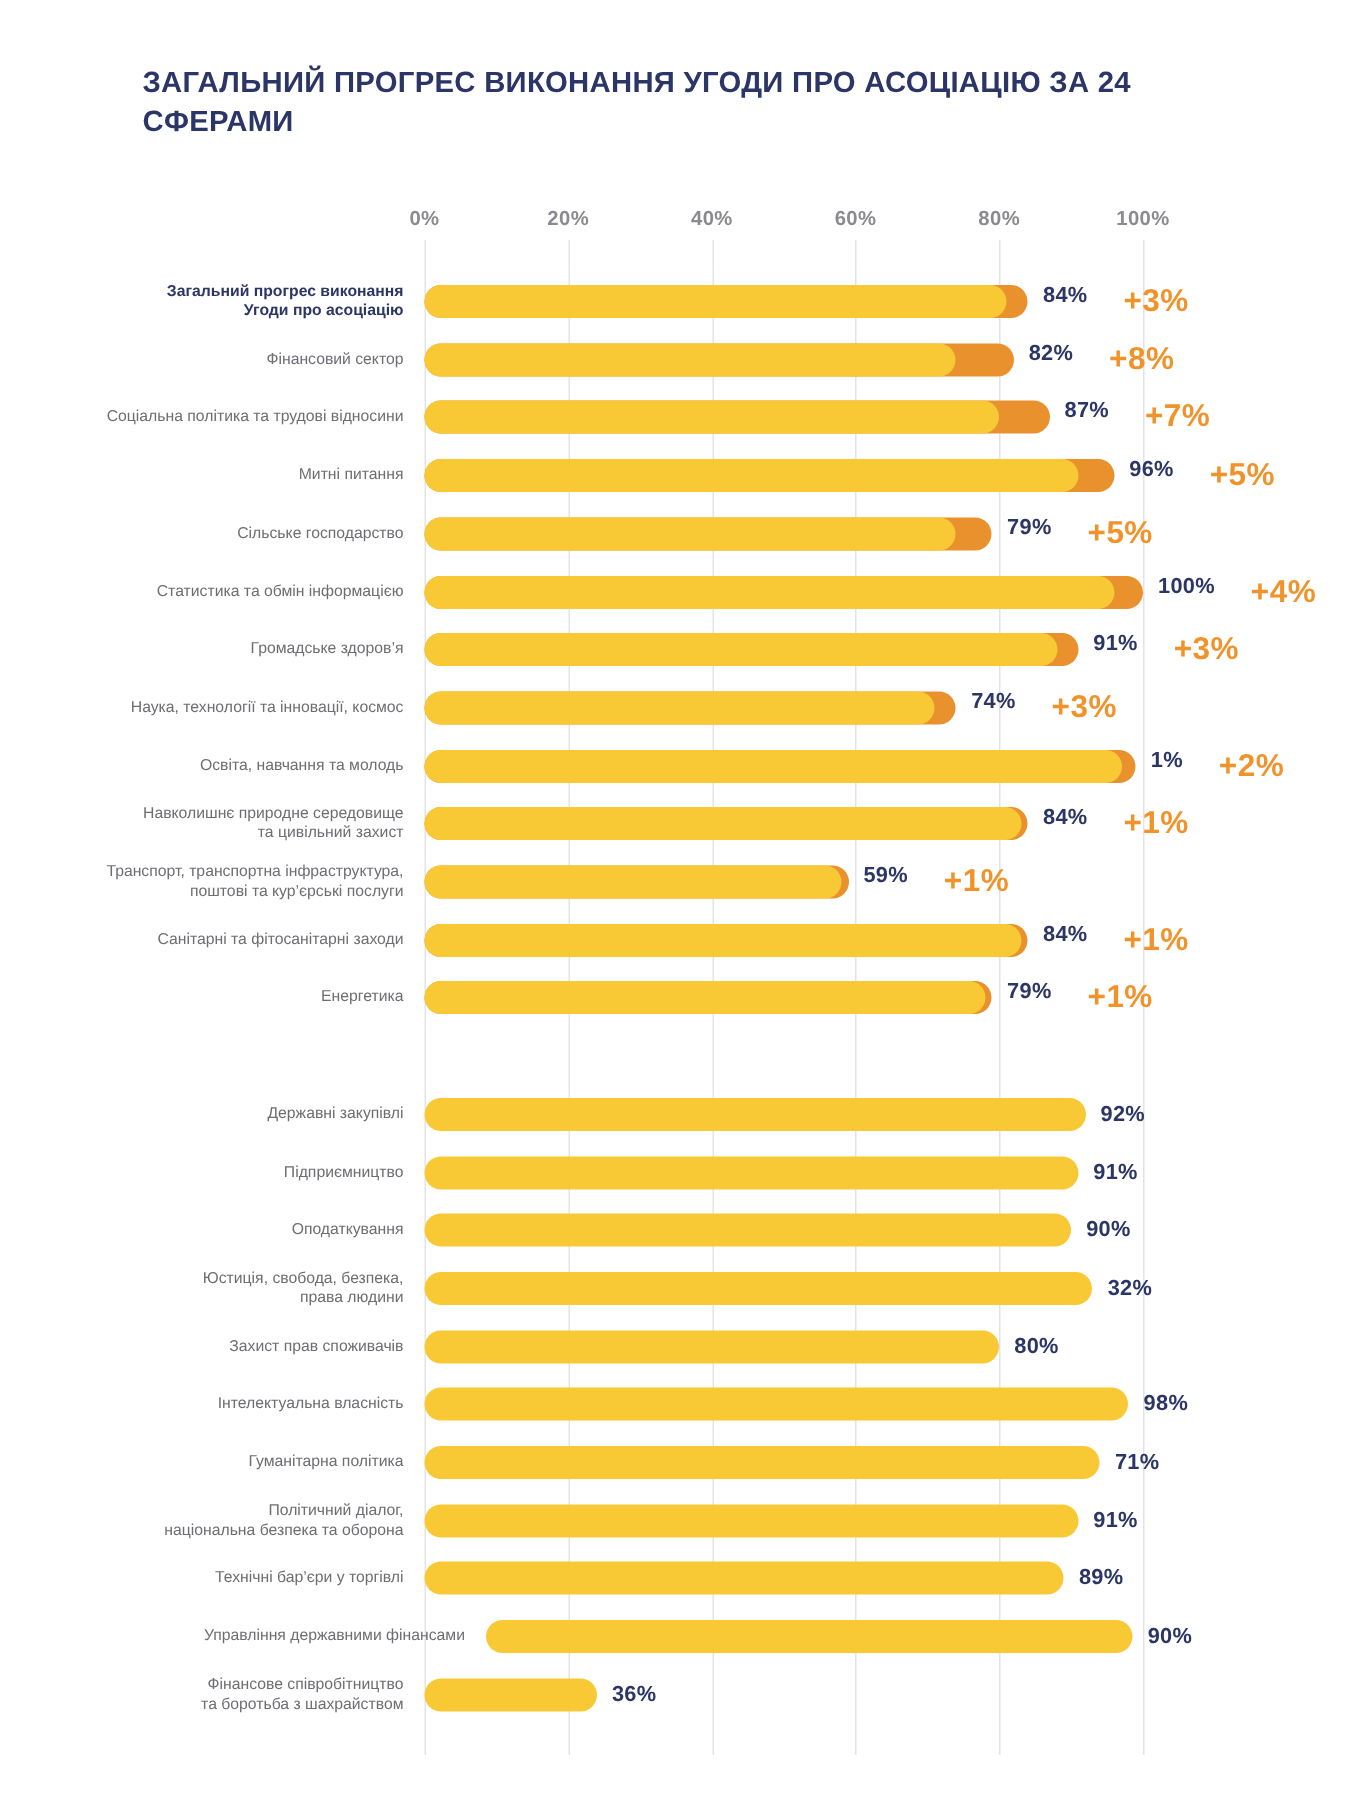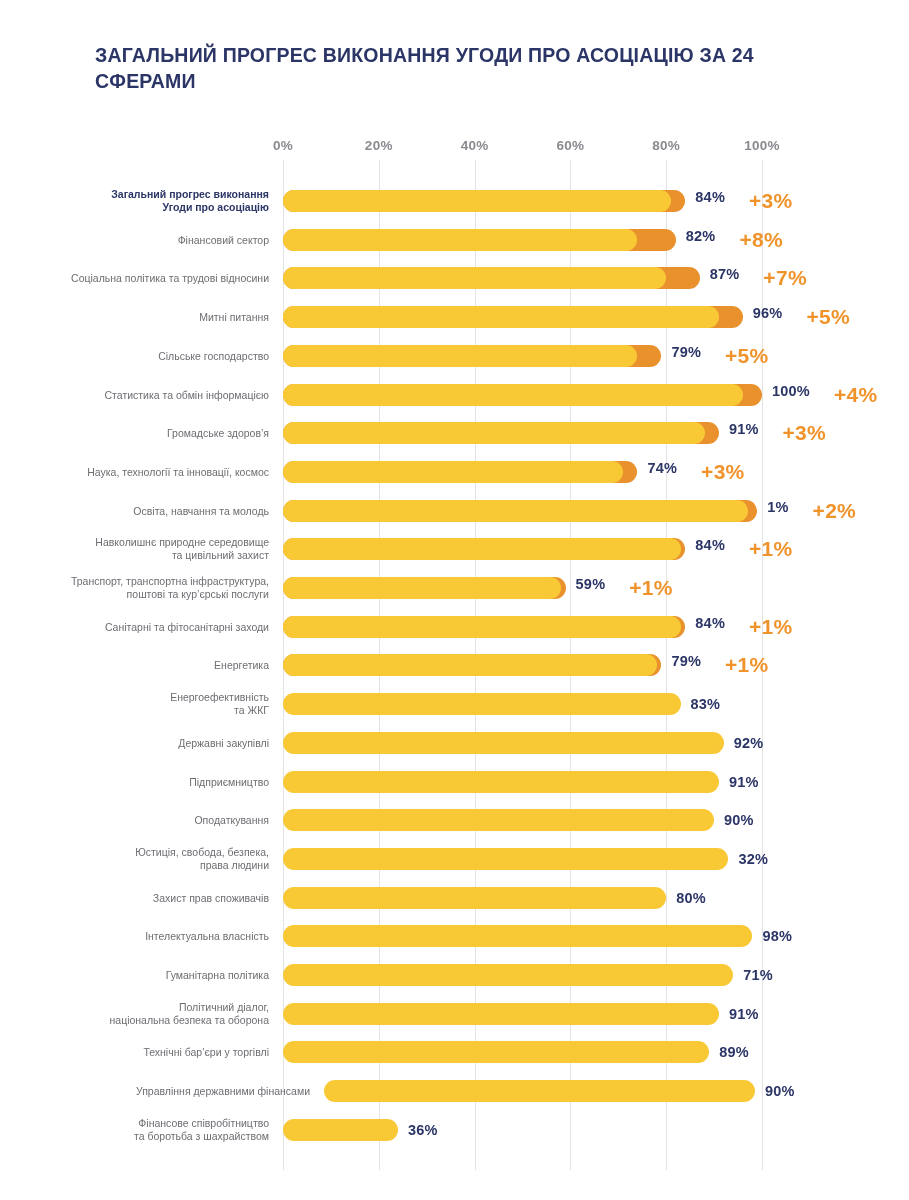--- a/index.html
+++ b/index.html
@@ -344,30 +344,20 @@
           <div class="row-label">Енергетика</div>
           <div class="bar-wrap" style="width: 378.41px;">
             <div class="bar-delta" style="left: 0px; width: 378.41px;"></div>
             <div class="bar-base-over" style="width: 373.62px;"></div>
           </div>
           <div class="value-group" style="left: 671.41px;">
             <span class="value-pct">79%</span>
             <span class="value-delta">+1%</span>
           </div>
         </div>
-        <div class="row" style="top: 689.1px;">
-          <div class="row-label">Енергоефективність
-та ЖКГ</div>
-          <div class="bar-wrap" style="width: 397.57px;">
-            <div class="bar-base" style="width: 397.57px;"></div>
-          </div>
-          <div class="value-group" style="left: 690.57px;">
-            <span class="value-pct">83%</span>
-          </div>
-        </div>
         <div class="row" style="top: 727.8px;">
           <div class="row-label">Державні закупівлі</div>
           <div class="bar-wrap" style="width: 440.68px;">
             <div class="bar-base" style="width: 440.68px;"></div>
           </div>
           <div class="value-group" style="left: 733.68px;">
             <span class="value-pct">92%</span>
           </div>
         </div>
         <div class="row" style="top: 766.5px;">

